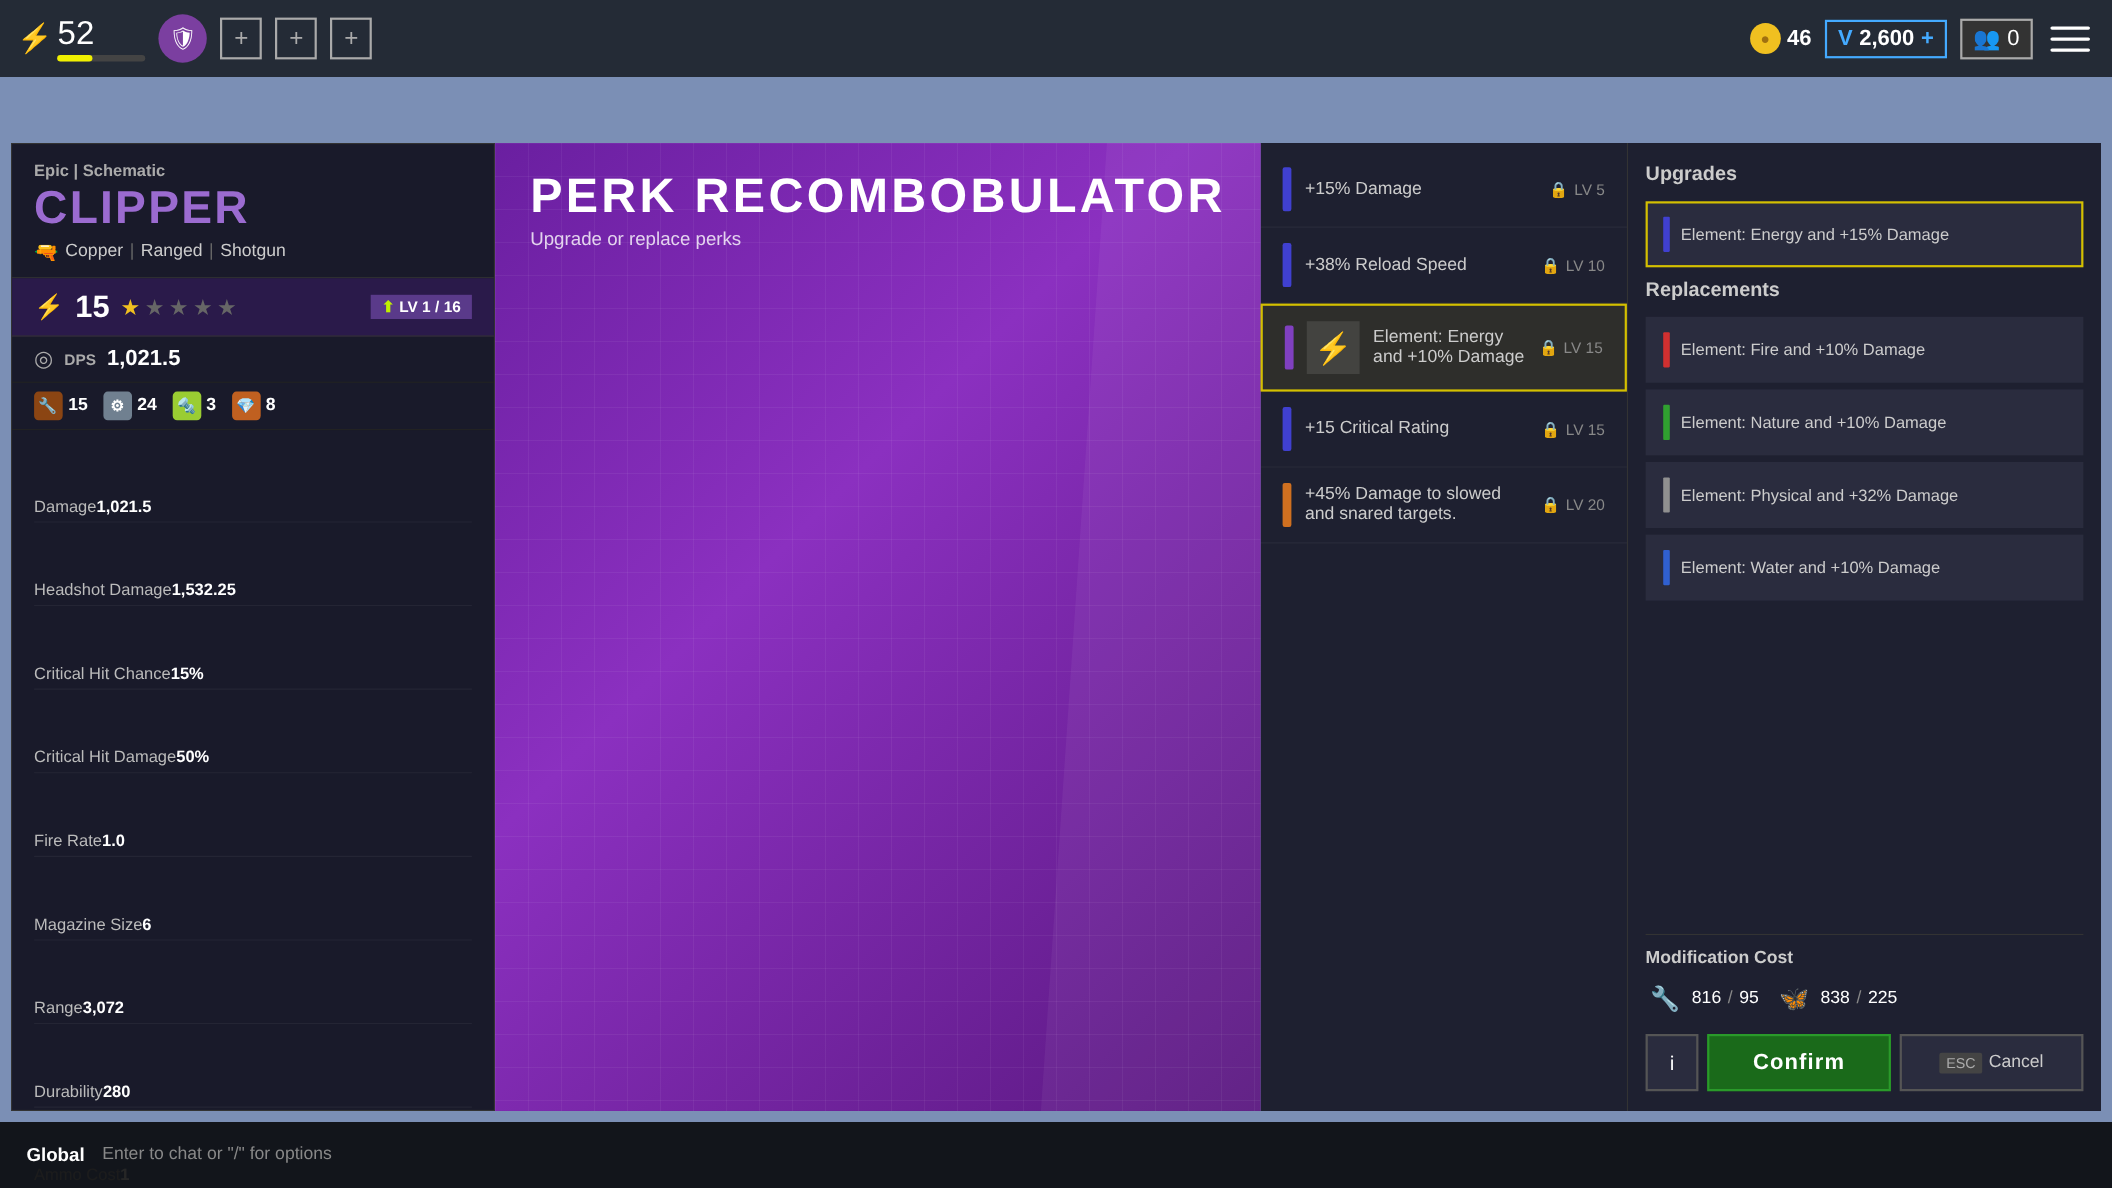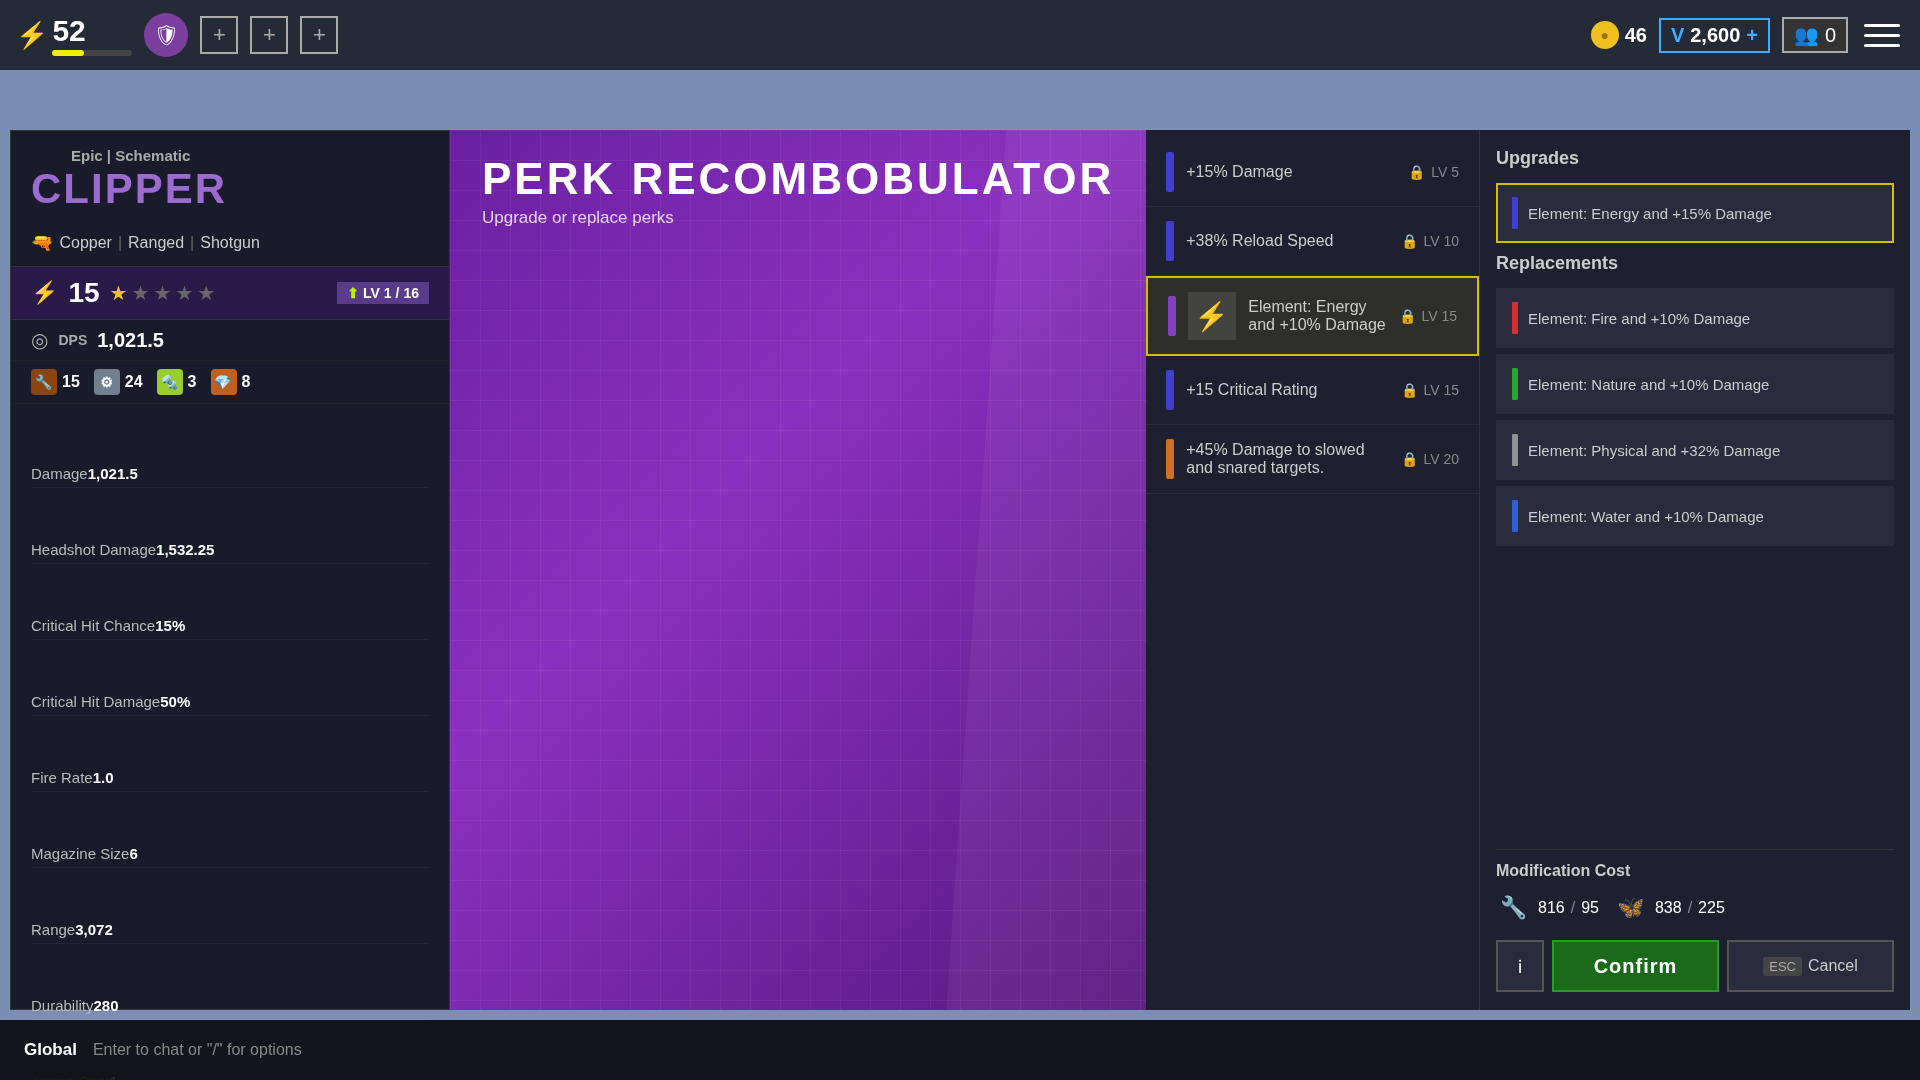--- a/index.html
+++ b/index.html
@@ -36,21 +36,21 @@
       color: #f0f000;
       font-size: 26px;
     }
     .level-bar-wrap {
       display: flex;
       flex-direction: column;
       gap: 2px;
     }
     .level-num {
       font-size: 30px;
-      font-weight: 700;
+      font-weight: 400;
       color: white;
     }
     .level-bar {
       width: 80px;
       height: 6px;
       background: #444;
       border-radius: 3px;
     }
     .level-bar-fill {
       width: 40%;
@@ -162,31 +162,30 @@
     }
     .item-header {
       padding: 16px 20px 12px;
       border-bottom: 1px solid #333;
     }
     .item-type-line {
       font-size: 15px;
       color: #9b6bd0;
       font-weight: bold;
       margin-bottom: 4px;
-      margin-left: 40px;
     }
     .item-type-line span { color: #aaa; }
     .item-name {
       font-size: 42px;
       font-weight: 900;
       color: #9b6bd0;
       text-transform: uppercase;
       letter-spacing: 2px;
       line-height: 1;
-      margin-bottom: 22px;
+      margin-bottom: 8px;
     }
     .item-subtype {
       font-size: 16px;
       color: #ccc;
       display: flex;
       align-items: center;
       gap: 6px;
     }
     .item-subtype-sep { color: #666; }
     .sword-icon { color: #aaa; font-size: 18px; }

